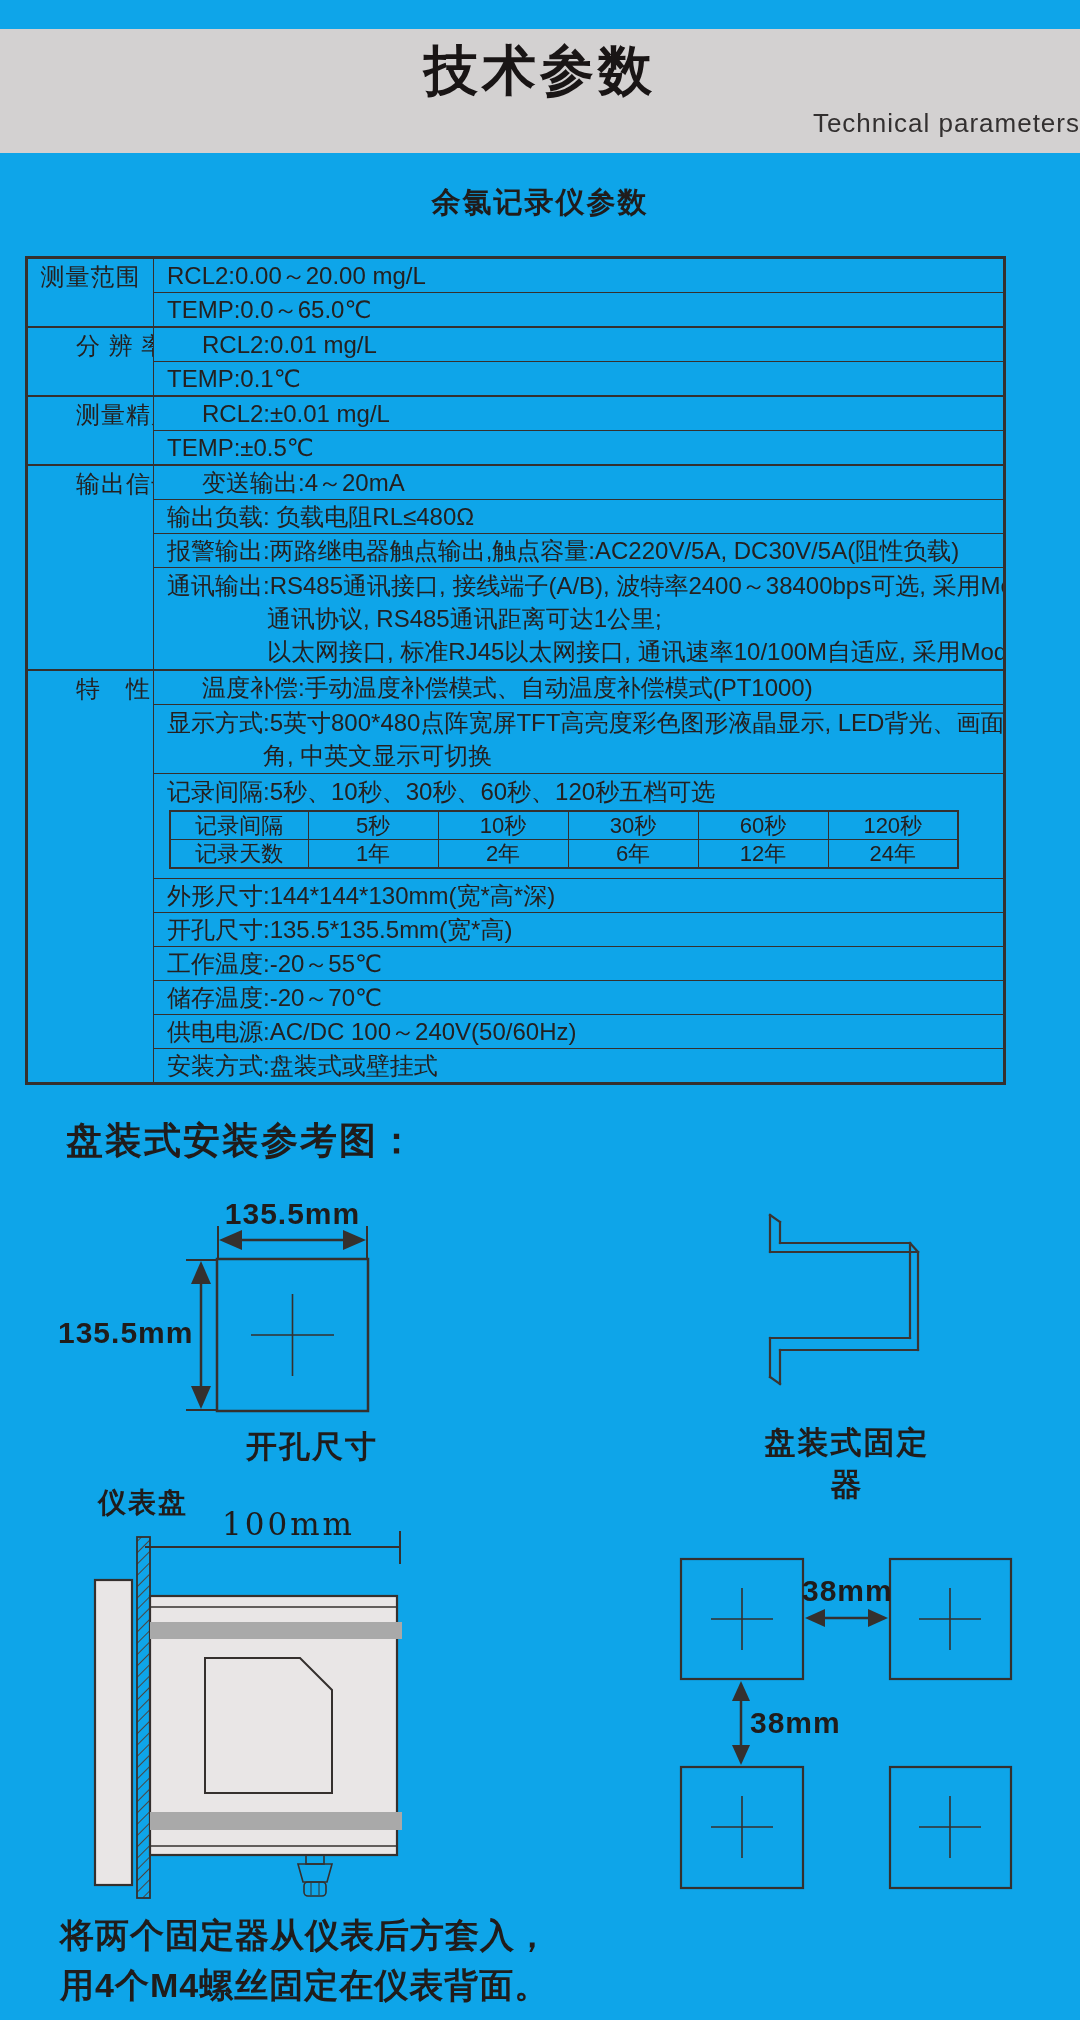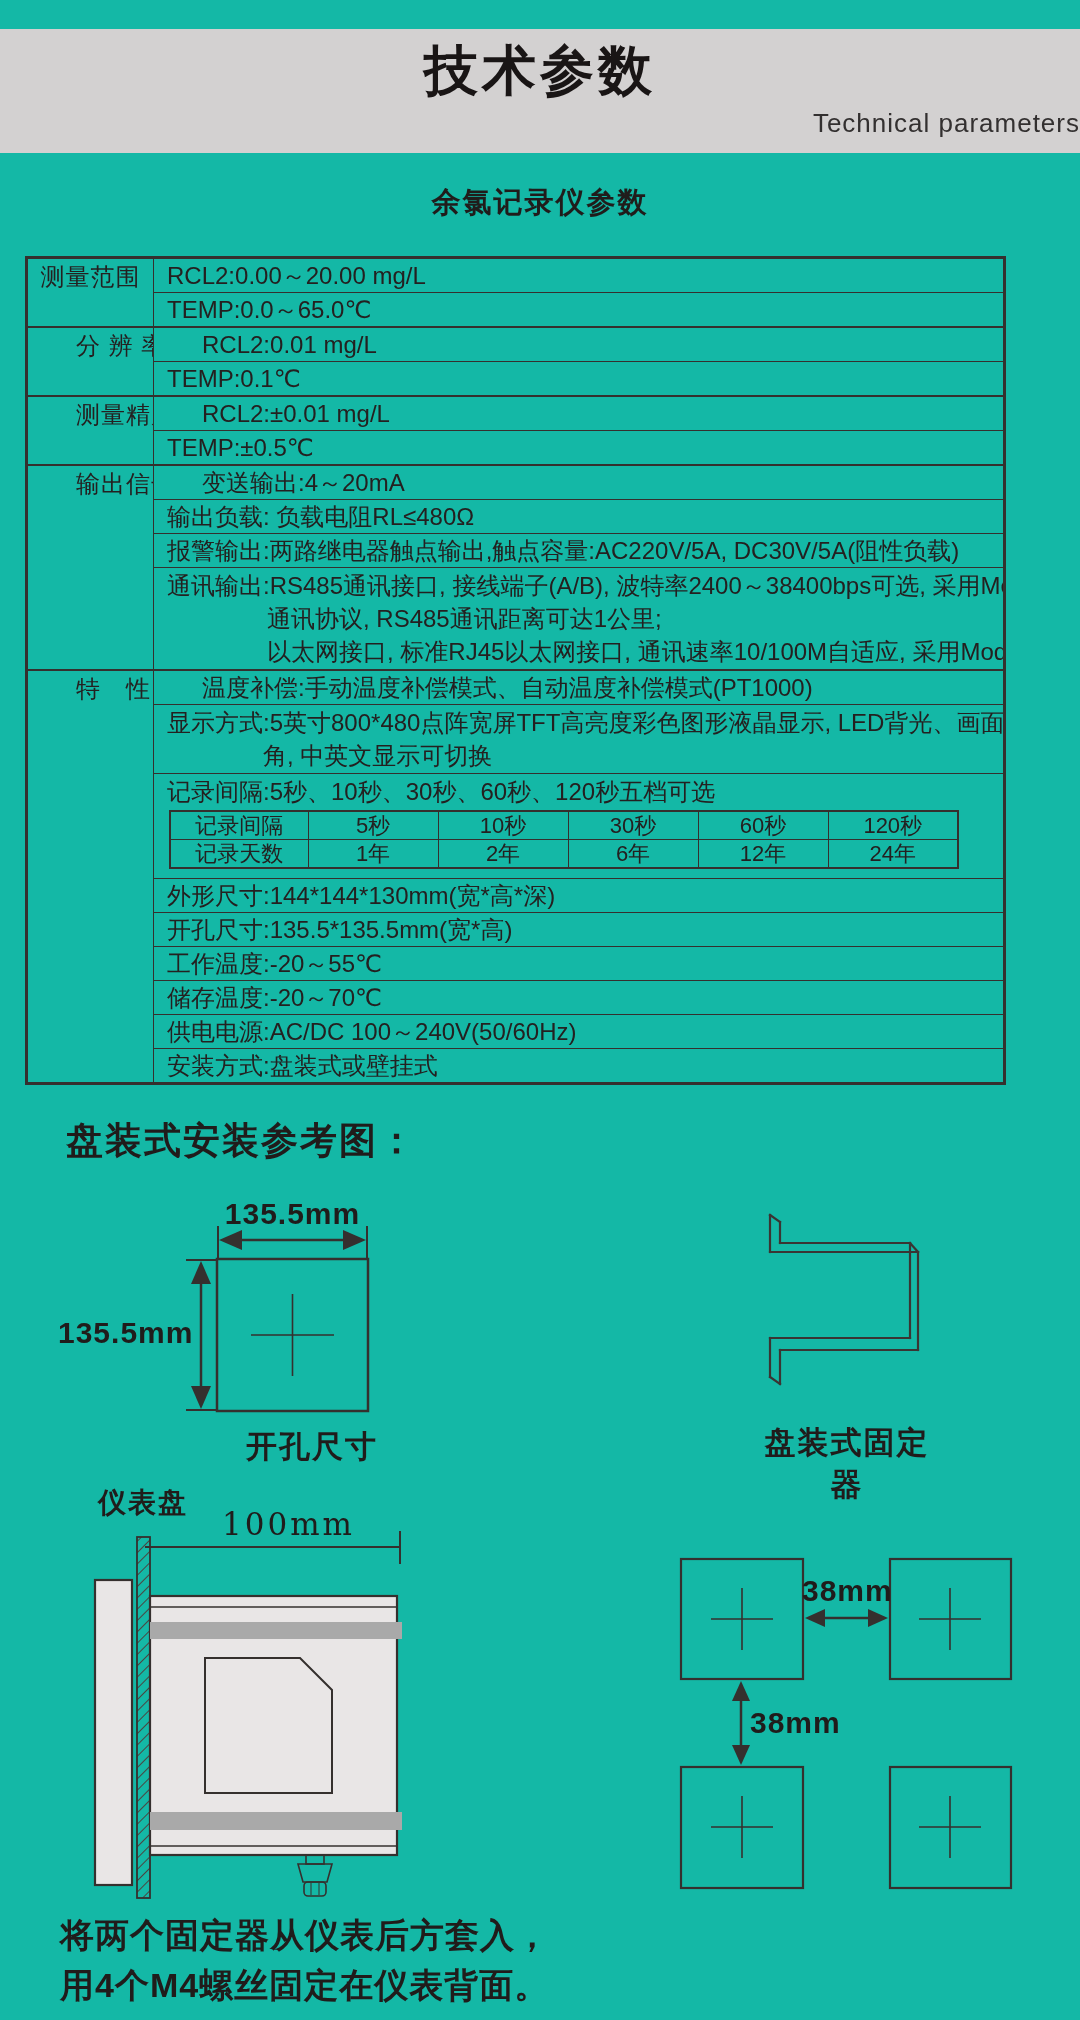--- a/index.html
+++ b/index.html
@@ -1,17 +1,17 @@
 <!DOCTYPE html>
 <html><head>
 <meta charset="utf-8">
 <style>
   html,body{margin:0;padding:0;background:#cfcfcf;}
   .page{position:relative;width:1080px;height:2020px;margin:0 auto;
-        background:#14b8a6;color:#201c1b;overflow:hidden;
+        background:#0ea5e9;color:#201c1b;overflow:hidden;
         font-family:"Liberation Sans","DejaVu Sans",sans-serif;}
   .abs{position:absolute;}
 
   
   .band{position:absolute;left:0;top:29px;width:1080px;height:124px;background:#d3d1d1;}
   .band-title{margin:0;padding-top:6px;text-align:center;font-size:54px;font-weight:900;
               letter-spacing:4px;color:#191515;}
   .band-sub{margin:0;text-align:right;font-size:26px;font-weight:400;color:#333030;letter-spacing:1px;}
   .sec1-title{position:absolute;left:0;top:183px;width:1080px;text-align:center;
               font-size:29px;font-weight:700;letter-spacing:2px;}

